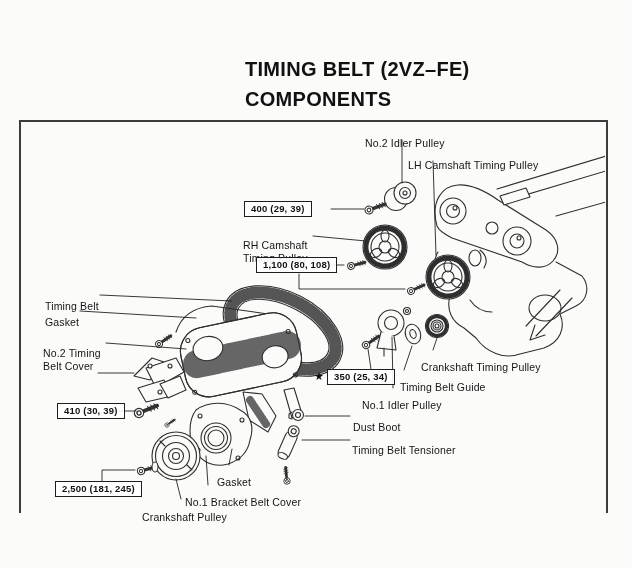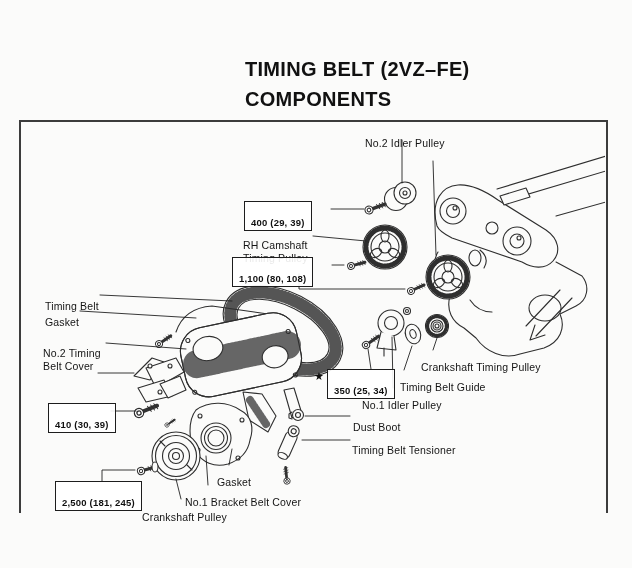--- a/index.html
+++ b/index.html
@@ -22,21 +22,21 @@
     border-top:2px solid #3c3c3c;border-left:2px solid #3c3c3c;border-right:2px solid #3c3c3c;
   }
   svg#art{position:absolute;left:0;top:0;}
   .lbl{
     position:absolute;font-size:10.5px;line-height:1.2;letter-spacing:.15px;
     white-space:pre-line;color:#141414;margin-top:11px;
   }
   .tq{
     position:absolute;border:1.4px solid #1d1d1d;background:rgba(255,255,255,.9);
     font-size:9.5px;font-weight:bold;letter-spacing:.2px;color:#101010;
-    padding:15px 6px 2px 6px;white-space:nowrap;
+    padding:1px 6px 2px 6px;white-space:nowrap;
   }
   .star{position:absolute;font-size:11px;color:#101010;}
 </style>
 </head>
 <body>
 
 <div id="page">
 
   <div id="title" class="hdr">TIMING BELT (2VZ–FE)</div>
   <div id="subtitle">COMPONENTS</div>
@@ -229,29 +229,30 @@
         <path d="M393,388 L392,337"></path>
         <path d="M404,370 L412,346"></path>
         <path d="M433,350 L437,338"></path>
         <path d="M350,416 L305,416"></path>
         <path d="M350,440 L302,440"></path>
       </g>
     </g>
   </svg>
 
   <div class="lbl" style="left:365px;top:126px">No.2 Idler Pulley</div>
+  <div class="lbl" style="left:408px;top:148px">LH Camshaft Timing Pulley</div>
   <div class="tq" style="left:244px;top:201px">400 (29, 39)</div>
   <div class="lbl" style="left:243px;top:228px">RH Camshaft
 Timing Pulley</div>
-  <div class="tq" style="left:232px;top:257px">1,100 (80, 108)</div>
+  <div class="tq" style="left:256px;top:257px">1,100 (80, 108)</div>
   <div class="lbl" style="left:45px;top:289px">Timing Belt</div>
   <div class="lbl" style="left:45px;top:305px">Gasket</div>
   <div class="lbl" style="left:43px;top:336px">No.2 Timing
 Belt Cover</div>
-  <div class="tq" style="left:48px;top:403px">410 (30, 39)</div>
+  <div class="tq" style="left:57px;top:403px">410 (30, 39)</div>
   <div class="star" style="left:314px;top:370px">★</div>
   <div class="tq" style="left:327px;top:369px">350 (25, 34)</div>
   <div class="lbl" style="left:421px;top:350px">Crankshaft Timing Pulley</div>
   <div class="lbl" style="left:400px;top:370px">Timing Belt Guide</div>
   <div class="lbl" style="left:362px;top:388px">No.1 Idler Pulley</div>
   <div class="lbl" style="left:353px;top:410px">Dust Boot</div>
   <div class="lbl" style="left:352px;top:433px">Timing Belt Tensioner</div>
   <div class="lbl" style="left:217px;top:465px">Gasket</div>
   <div class="lbl" style="left:185px;top:485px">No.1 Bracket Belt Cover</div>
   <div class="lbl" style="left:142px;top:500px">Crankshaft Pulley</div>

